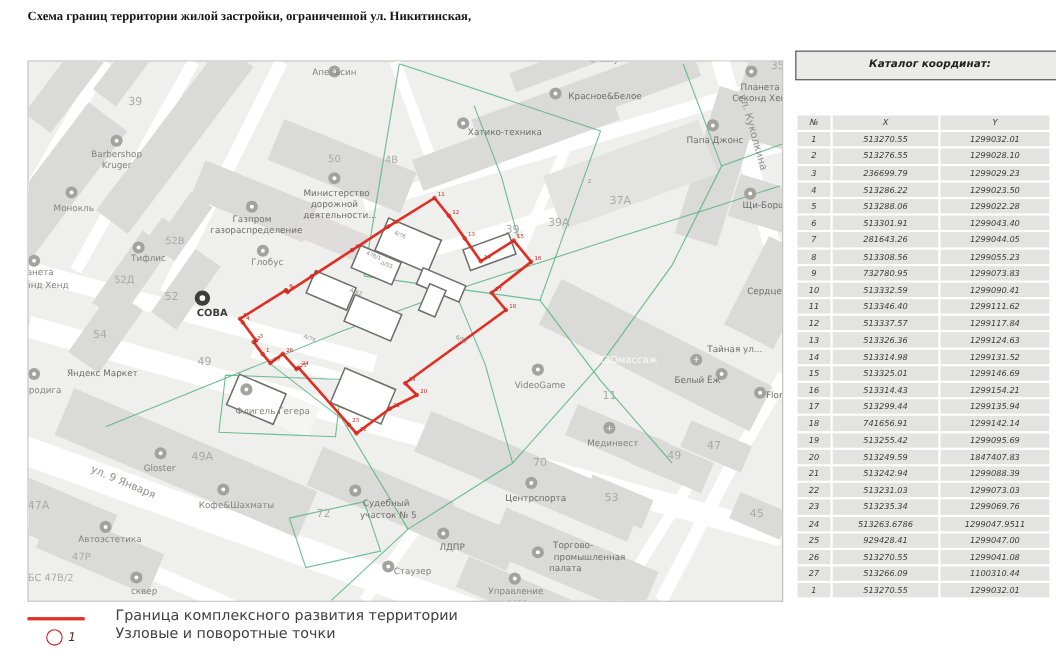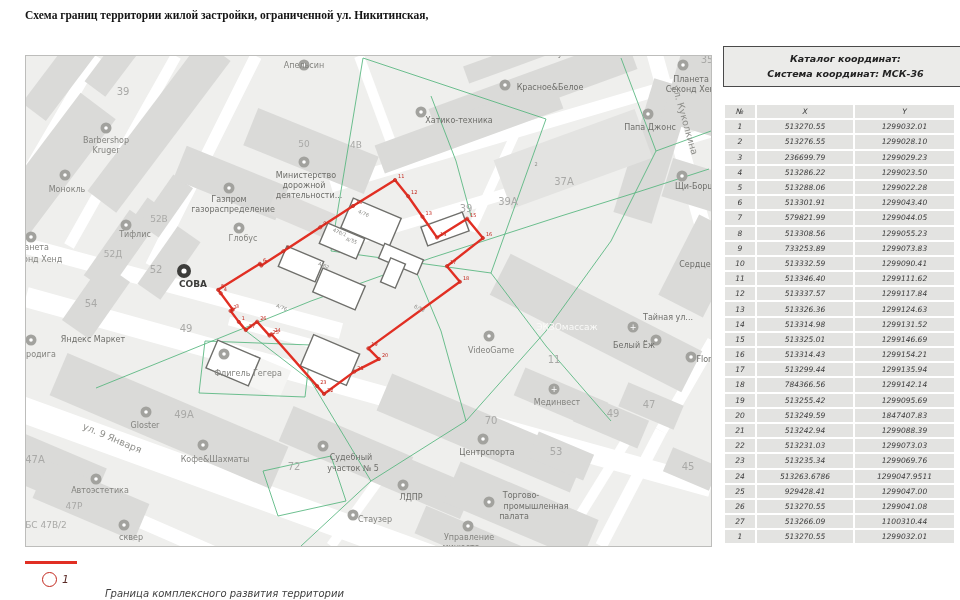--- a/index.html
+++ b/index.html
@@ -20,21 +20,21 @@
   #cat-table{position:absolute;left:723px;top:103px;border-collapse:separate;border-spacing:2px;}
   #cat-table td{background:#e3e3e1;font-style:italic;font-size:7.5px;color:#3a3a3a;
                 text-align:center;height:13.2px;padding:0;}
   #cat-table td.c0{width:30px;} #cat-table td.c1{width:96px;} #cat-table td.c2{width:99px;}
   
   #legend{position:absolute;left:25px;top:552px;width:600px;}
   #legend .sym-line{position:absolute;left:0;top:9px;width:52px;height:3px;background:#e12f23;}
   #legend .sym-circle{position:absolute;left:17px;top:20px;width:13px;height:13px;border:1.6px solid #c3281e;
                       border-radius:50%;background:#fff;}
   #legend .sym-one{position:absolute;left:37px;top:21px;font-size:11px;color:#5a2a26;font-style:italic;}
-  #legend .lg-text{position:absolute;left:80px;font-style:italic;font-size:10px;color:#3f3f3f;white-space:nowrap;margin-top:35px;}
+  #legend .lg-text{position:absolute;left:80px;font-size:13px;color:#3f3f3f;white-space:nowrap;}
   #lg1{top:1px;} #lg2{top:17px;}
 </style>
 </head>
 <body>
 
 <div id="page">
 
   <div id="title">
     <div>Схема границ территории жилой застройки, ограниченной ул. Никитинская,</div>
   </div>
@@ -307,21 +307,20 @@
         <text x="322" y="266" font-size="5" fill="#8f8f8b" font-weight="normal" text-anchor="middle" transform="rotate(23 322 266)">А/62</text>
         <text x="350" y="241" font-size="5" fill="#8f8f8b" font-weight="normal" text-anchor="middle" transform="rotate(23 350 241)">д/55</text>
         <text x="280" y="308" font-size="5" fill="#8f8f8b" font-weight="normal" text-anchor="middle" transform="rotate(23 280 308)">А/76</text>
         <text x="418" y="309" font-size="5" fill="#8f8f8b" font-weight="normal" text-anchor="middle" transform="rotate(23 418 309)">б/52</text>
         <text x="535" y="165" font-size="5" fill="#8f8f8b" font-weight="normal" text-anchor="middle">2</text>
       </svg>
   </div>
 
   <div id="catalog-box">
     <div>Каталог координат:</div>
-    <div>Система координат: МСК-36</div>
   </div>
 
   <table id="cat-table">
     <thead>
       <tr>
         <td class="c0">№</td>
         <td class="c1">X</td>
         <td class="c2">Y</td>
       </tr>
     </thead>
@@ -351,31 +350,31 @@
      <td class="c1">513288.06</td>
      <td class="c2">1299022.28</td>
         </tr>
         <tr>
      <td class="c0">6</td>
      <td class="c1">513301.91</td>
      <td class="c2">1299043.40</td>
         </tr>
         <tr>
      <td class="c0">7</td>
-     <td class="c1">579821.99</td>
+     <td class="c1">281643.26</td>
      <td class="c2">1299044.05</td>
         </tr>
         <tr>
      <td class="c0">8</td>
      <td class="c1">513308.56</td>
      <td class="c2">1299055.23</td>
         </tr>
         <tr>
      <td class="c0">9</td>
-     <td class="c1">733253.89</td>
+     <td class="c1">732780.95</td>
      <td class="c2">1299073.83</td>
         </tr>
         <tr>
      <td class="c0">10</td>
      <td class="c1">513332.59</td>
      <td class="c2">1299090.41</td>
         </tr>
         <tr>
      <td class="c0">11</td>
      <td class="c1">513346.40</td>
@@ -406,21 +405,21 @@
      <td class="c1">513314.43</td>
      <td class="c2">1299154.21</td>
         </tr>
         <tr>
      <td class="c0">17</td>
      <td class="c1">513299.44</td>
      <td class="c2">1299135.94</td>
         </tr>
         <tr>
      <td class="c0">18</td>
-     <td class="c1">784366.56</td>
+     <td class="c1">741656.91</td>
      <td class="c2">1299142.14</td>
         </tr>
         <tr>
      <td class="c0">19</td>
      <td class="c1">513255.42</td>
      <td class="c2">1299095.69</td>
         </tr>
         <tr>
      <td class="c0">20</td>
      <td class="c1">513249.59</td>

